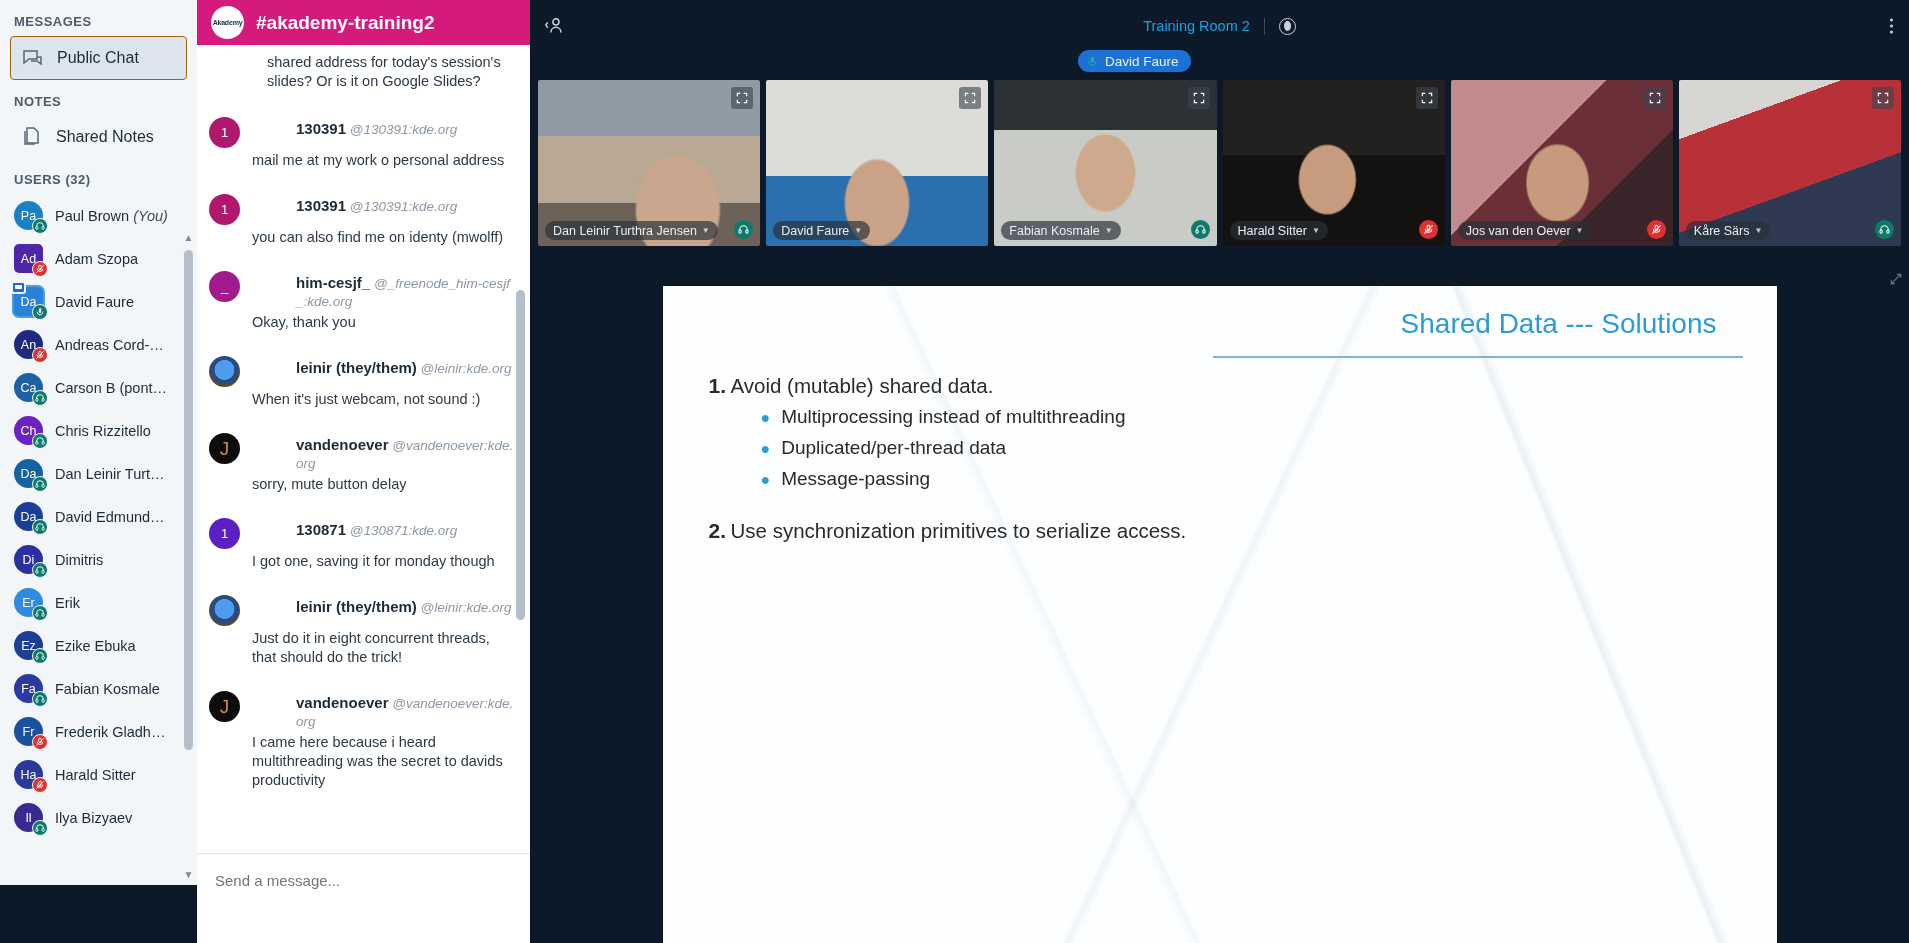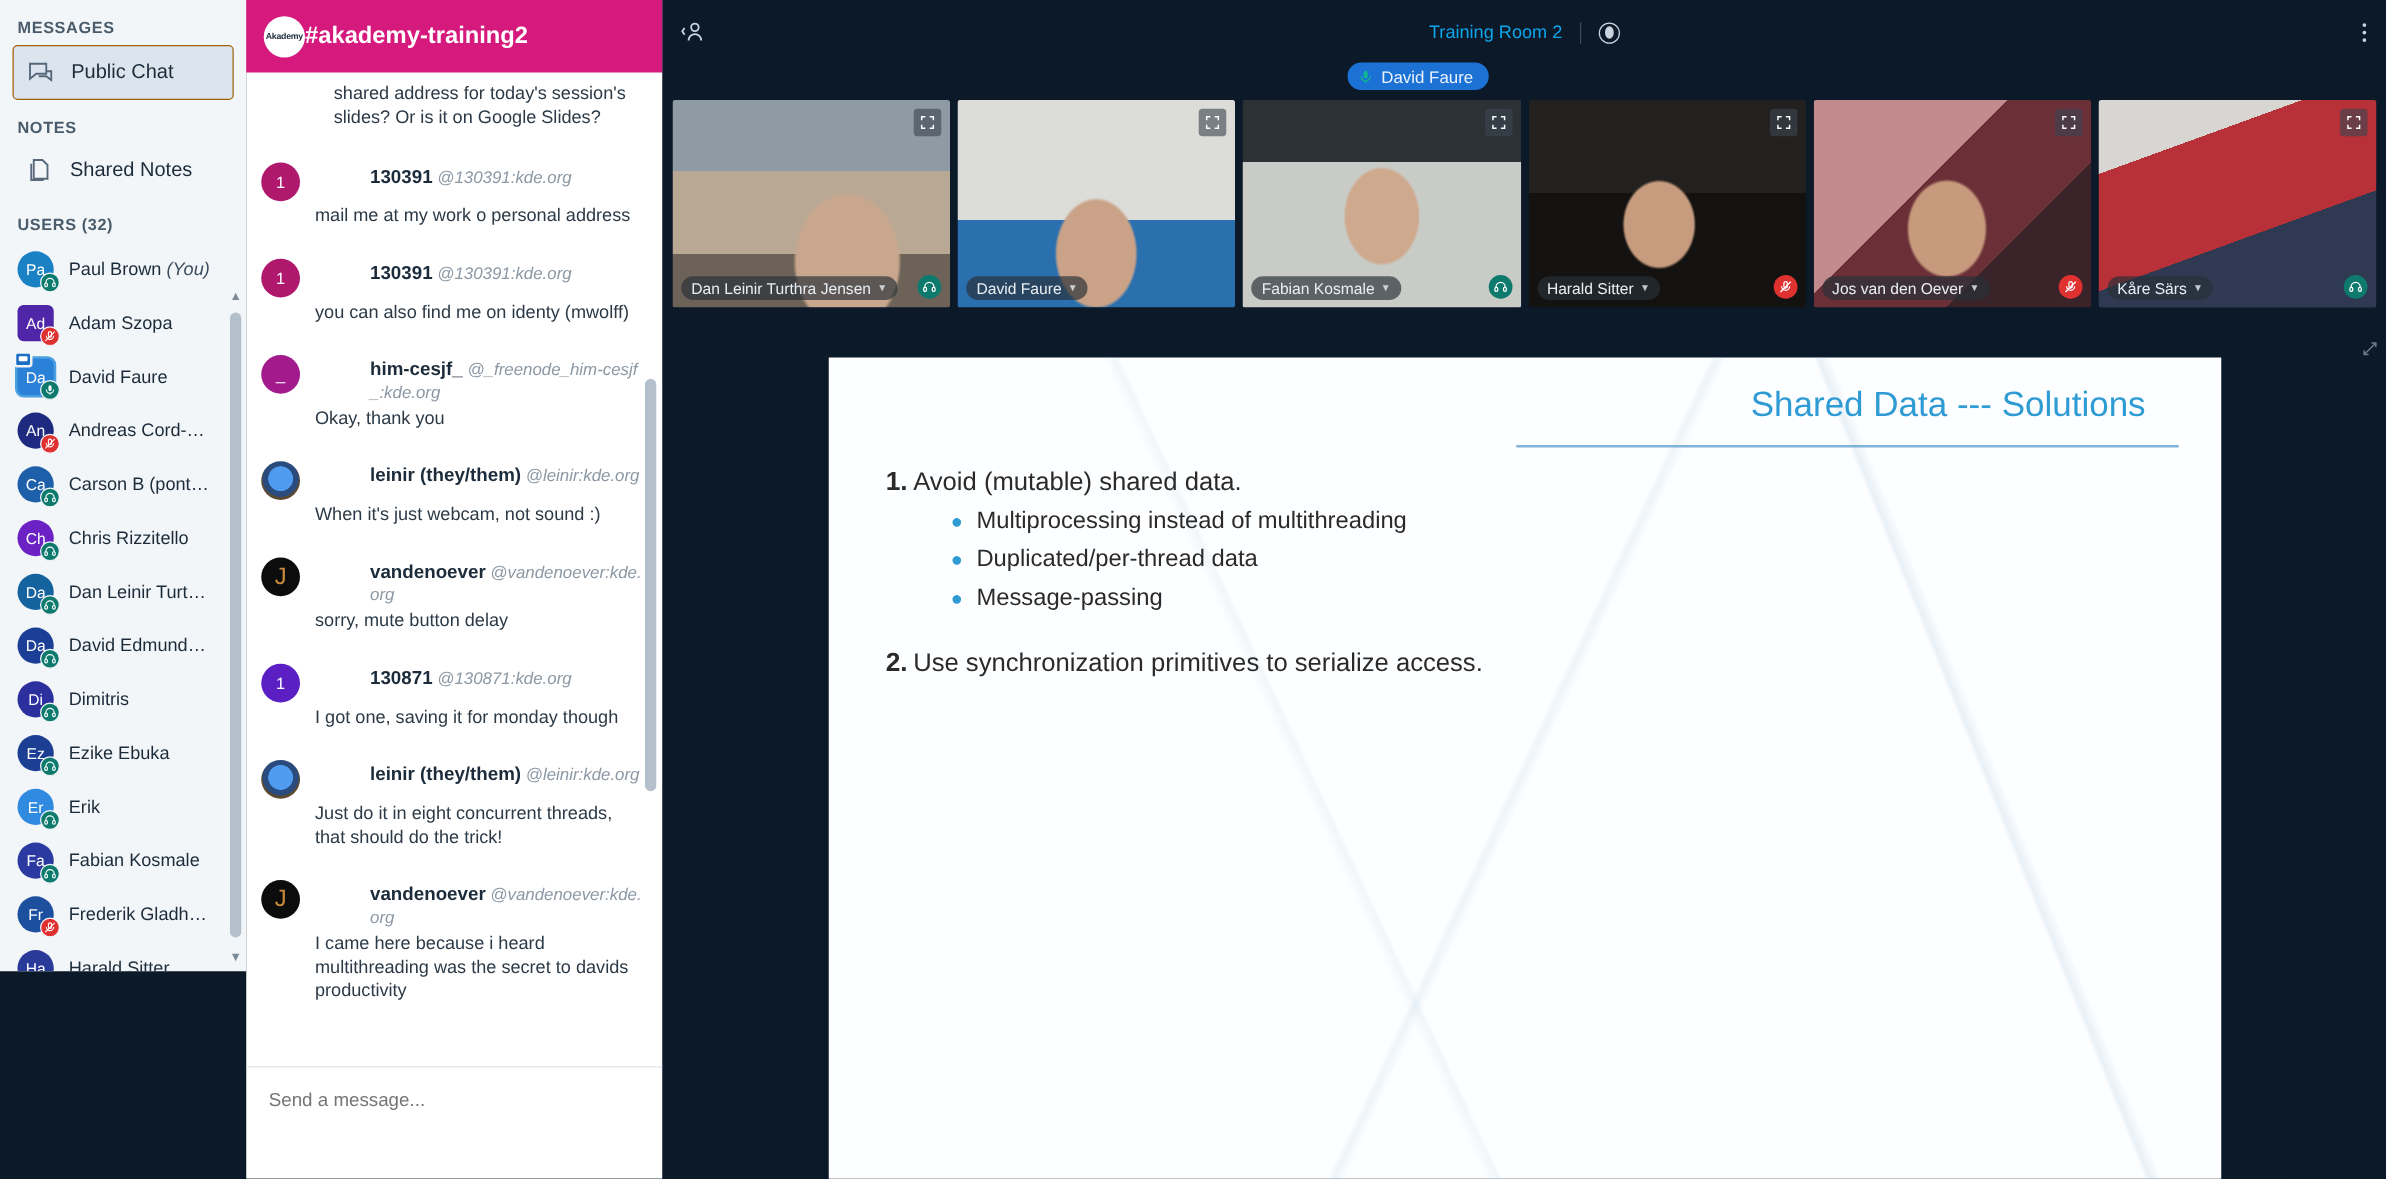--- a/index.html
+++ b/index.html
@@ -6,21 +6,21 @@
   html, body {
     width: 1909px; height: 943px;
     overflow: hidden;
     font-family: "Liberation Sans", sans-serif;
     background: #0b1929;
   }
   .app { display: flex; width: 1909px; height: 943px; }
 
   
   .nav-panel {
-    width: 197px; height: 777px;
+    width: 197px; height: 885px;
     background: #f3f6f9;
     flex-shrink: 0;
     display: flex; flex-direction: column;
     position: relative;
     overflow: hidden;
   }
   .nav-section-title {
     font-size: 13px; font-weight: bold; letter-spacing: .5px;
     color: #4a5b6b; padding: 14px 14px 7px 14px;
     text-transform: uppercase;
@@ -93,22 +93,22 @@
     background: #b3bfca; border-radius: 5px;
   }
 
   
   .chat-panel {
     width: 333px; height: 943px; flex-shrink: 0;
     background: #ffffff; display: flex; flex-direction: column;
     position: relative;
   }
   .chat-header {
-    height: 58px; background: #d6197d;
-    display: flex; align-items: center; 
+    height: 45px; background: #d6197d;
+    display: flex; align-items: center; gap: 12px;
     padding: 0 14px; flex-shrink: 0;
   }
   .chat-logo {
     width: 33px; height: 33px; border-radius: 50%;
     background: #fff; display: flex; align-items: center; justify-content: center;
     font-size: 7px; color: #1b2b3a; font-weight: bold; letter-spacing: -.2px;
     overflow: hidden;
   }
   .chat-title { color: #fff; font-size: 19px; font-weight: bold; }
   .chat-messages {
@@ -458,43 +458,43 @@
                 <path d="M4 14v-2a8 8 0 0116 0v2"></path>
                 <rect x="2" y="13" width="5" height="7" rx="2.4"></rect>
                 <rect x="17" y="13" width="5" height="7" rx="2.4"></rect>
               </svg>
             </div>
           </div>
           <div class="user-name">Dimitris</div>
         </div>
         <div class="user-row">
           <div class="avatar-wrap">
+            <div class="avatar" style="background: rgb(47, 138, 224);">Er</div>
+            <div class="status-dot headset">
+              <svg viewBox="0 0 24 24" fill="none" stroke="currentColor" stroke-width="2.2">
+                <path d="M4 14v-2a8 8 0 0116 0v2"></path>
+                <rect x="2" y="13" width="5" height="7" rx="2.4"></rect>
+                <rect x="17" y="13" width="5" height="7" rx="2.4"></rect>
+              </svg>
+            </div>
+          </div>
+          <div class="user-name">Erik</div>
+        </div>
+        <div class="user-row">
+          <div class="avatar-wrap">
             <div class="avatar" style="background: rgb(28, 63, 147);">Ez</div>
             <div class="status-dot headset">
               <svg viewBox="0 0 24 24" fill="none" stroke="currentColor" stroke-width="2.2">
                 <path d="M4 14v-2a8 8 0 0116 0v2"></path>
                 <rect x="2" y="13" width="5" height="7" rx="2.4"></rect>
                 <rect x="17" y="13" width="5" height="7" rx="2.4"></rect>
               </svg>
             </div>
           </div>
           <div class="user-name">Ezike Ebuka</div>
-        </div>
-        <div class="user-row">
-          <div class="avatar-wrap">
-            <div class="avatar" style="background: rgb(47, 138, 224);">Er</div>
-            <div class="status-dot headset">
-              <svg viewBox="0 0 24 24" fill="none" stroke="currentColor" stroke-width="2.2">
-                <path d="M4 14v-2a8 8 0 0116 0v2"></path>
-                <rect x="2" y="13" width="5" height="7" rx="2.4"></rect>
-                <rect x="17" y="13" width="5" height="7" rx="2.4"></rect>
-              </svg>
-            </div>
-          </div>
-          <div class="user-name">Erik</div>
         </div>
         <div class="user-row">
           <div class="avatar-wrap">
             <div class="avatar" style="background: rgb(43, 58, 160);">Fa</div>
             <div class="status-dot headset">
               <svg viewBox="0 0 24 24" fill="none" stroke="currentColor" stroke-width="2.2">
                 <path d="M4 14v-2a8 8 0 0116 0v2"></path>
                 <rect x="2" y="13" width="5" height="7" rx="2.4"></rect>
                 <rect x="17" y="13" width="5" height="7" rx="2.4"></rect>
               </svg>

